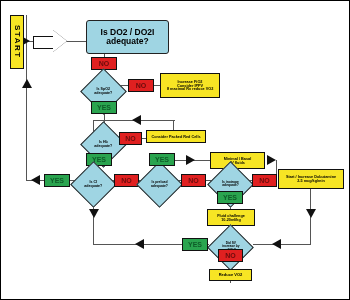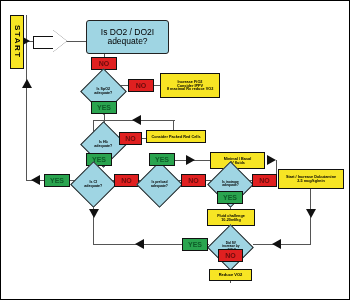--- a/index.html
+++ b/index.html
@@ -91,21 +91,21 @@
 
   <div class="bigarrow" style="left:32px;top:35px;width:22px;height:11px;border-right:none;"></div>
   <div class="arw" style="left:52px;top:29px;width:0;height:0;border-top:11px solid transparent;border-bottom:11px solid transparent;border-left:14px solid #fff;filter:drop-shadow(0 0 0.6px #111);"></div>
 
   <div class="node start" style="left:9px;top:14px;width:14px;height:54px;font-size:8px;">
     <span>START</span>
   </div>
 
   <div class="node" style="left:85px;top:19px;width:83px;height:34px;background:#9fd5e3;
               border:1px solid #222;border-radius:3px;flex-direction:column;
-              font-size:8.5px;font-weight:normal;">
+              font-size:8.5px;font-weight:bold;">
     <span>Is DO2 / DO2I</span>
     <span>adequate?</span>
   </div>
 
   <div class="node no" style="left:90px;top:56px;width:26px;height:13px;font-size:7px;">
     <span>NO</span>
   </div>
 
   <div class="node diamond" style="left:86px;top:74px;width:33px;height:33px;font-size:3.6px;">
     <span>

